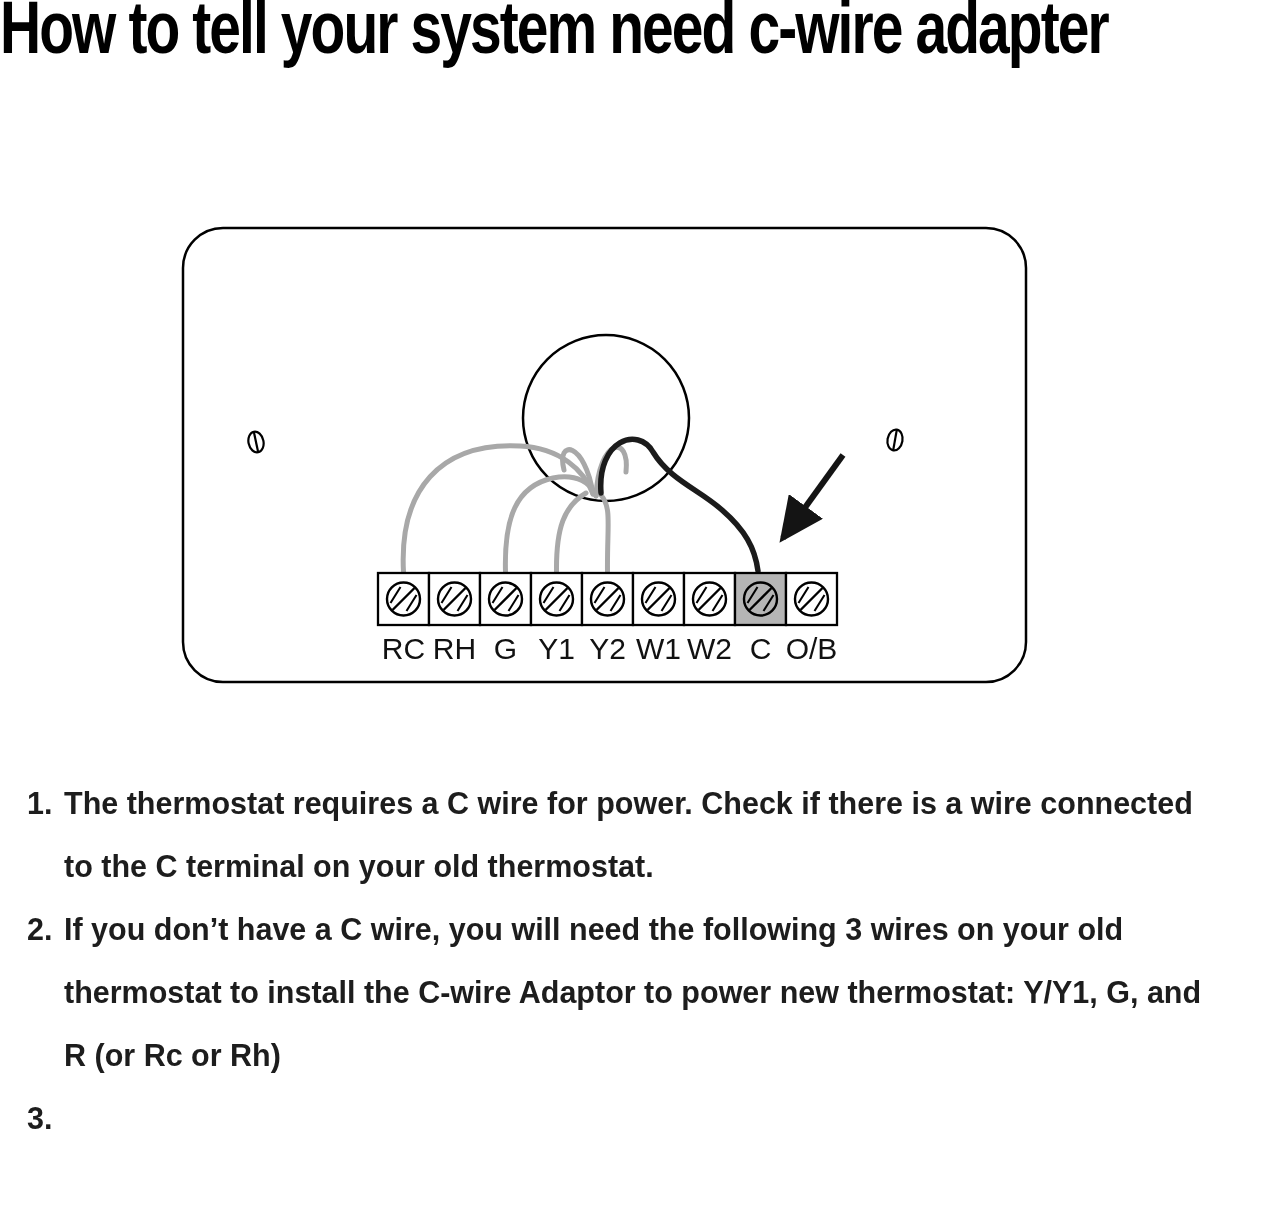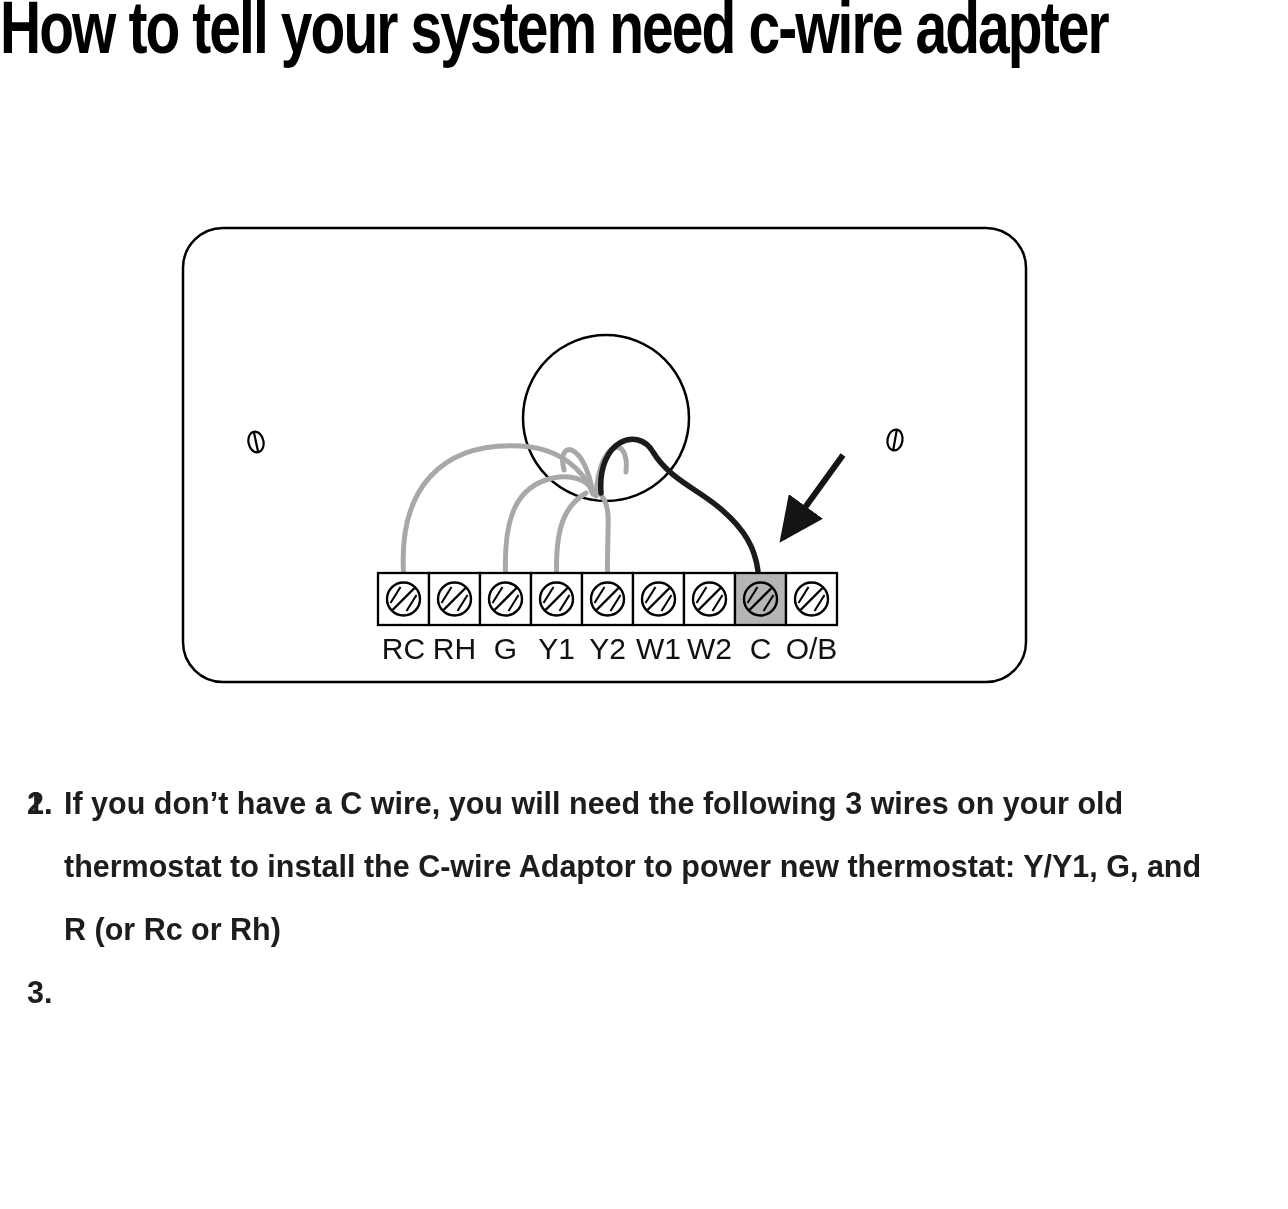--- a/index.html
+++ b/index.html
@@ -104,20 +104,21 @@
       <text class="tlabel" x="760.5" y="479">C</text>
       <text class="tlabel" x="811.5" y="479">O/B</text>
     </g>
 
     <line x1="843" y1="275" x2="783" y2="358" stroke="#141414" stroke-width="6" marker-end="url(#ah)"></line>
   </svg>
 
   <ol class="instructions">
     <li>
       <span class="num">1.</span>
+      <span class="txt">The thermostat requires a C wire for power. Check if there is a wire connected to the C terminal on your old thermostat.</span>
     </li>
     <li>
       <span class="num">2.</span>
       <span class="txt">If you don’t have a C wire, you will need the following 3 wires on your old thermostat to install the C-wire Adaptor to power new thermostat: Y/Y1, G, and R (or Rc or Rh)</span>
     </li>
     <li>
       <span class="num">3.</span>
     </li>
   </ol>
 

